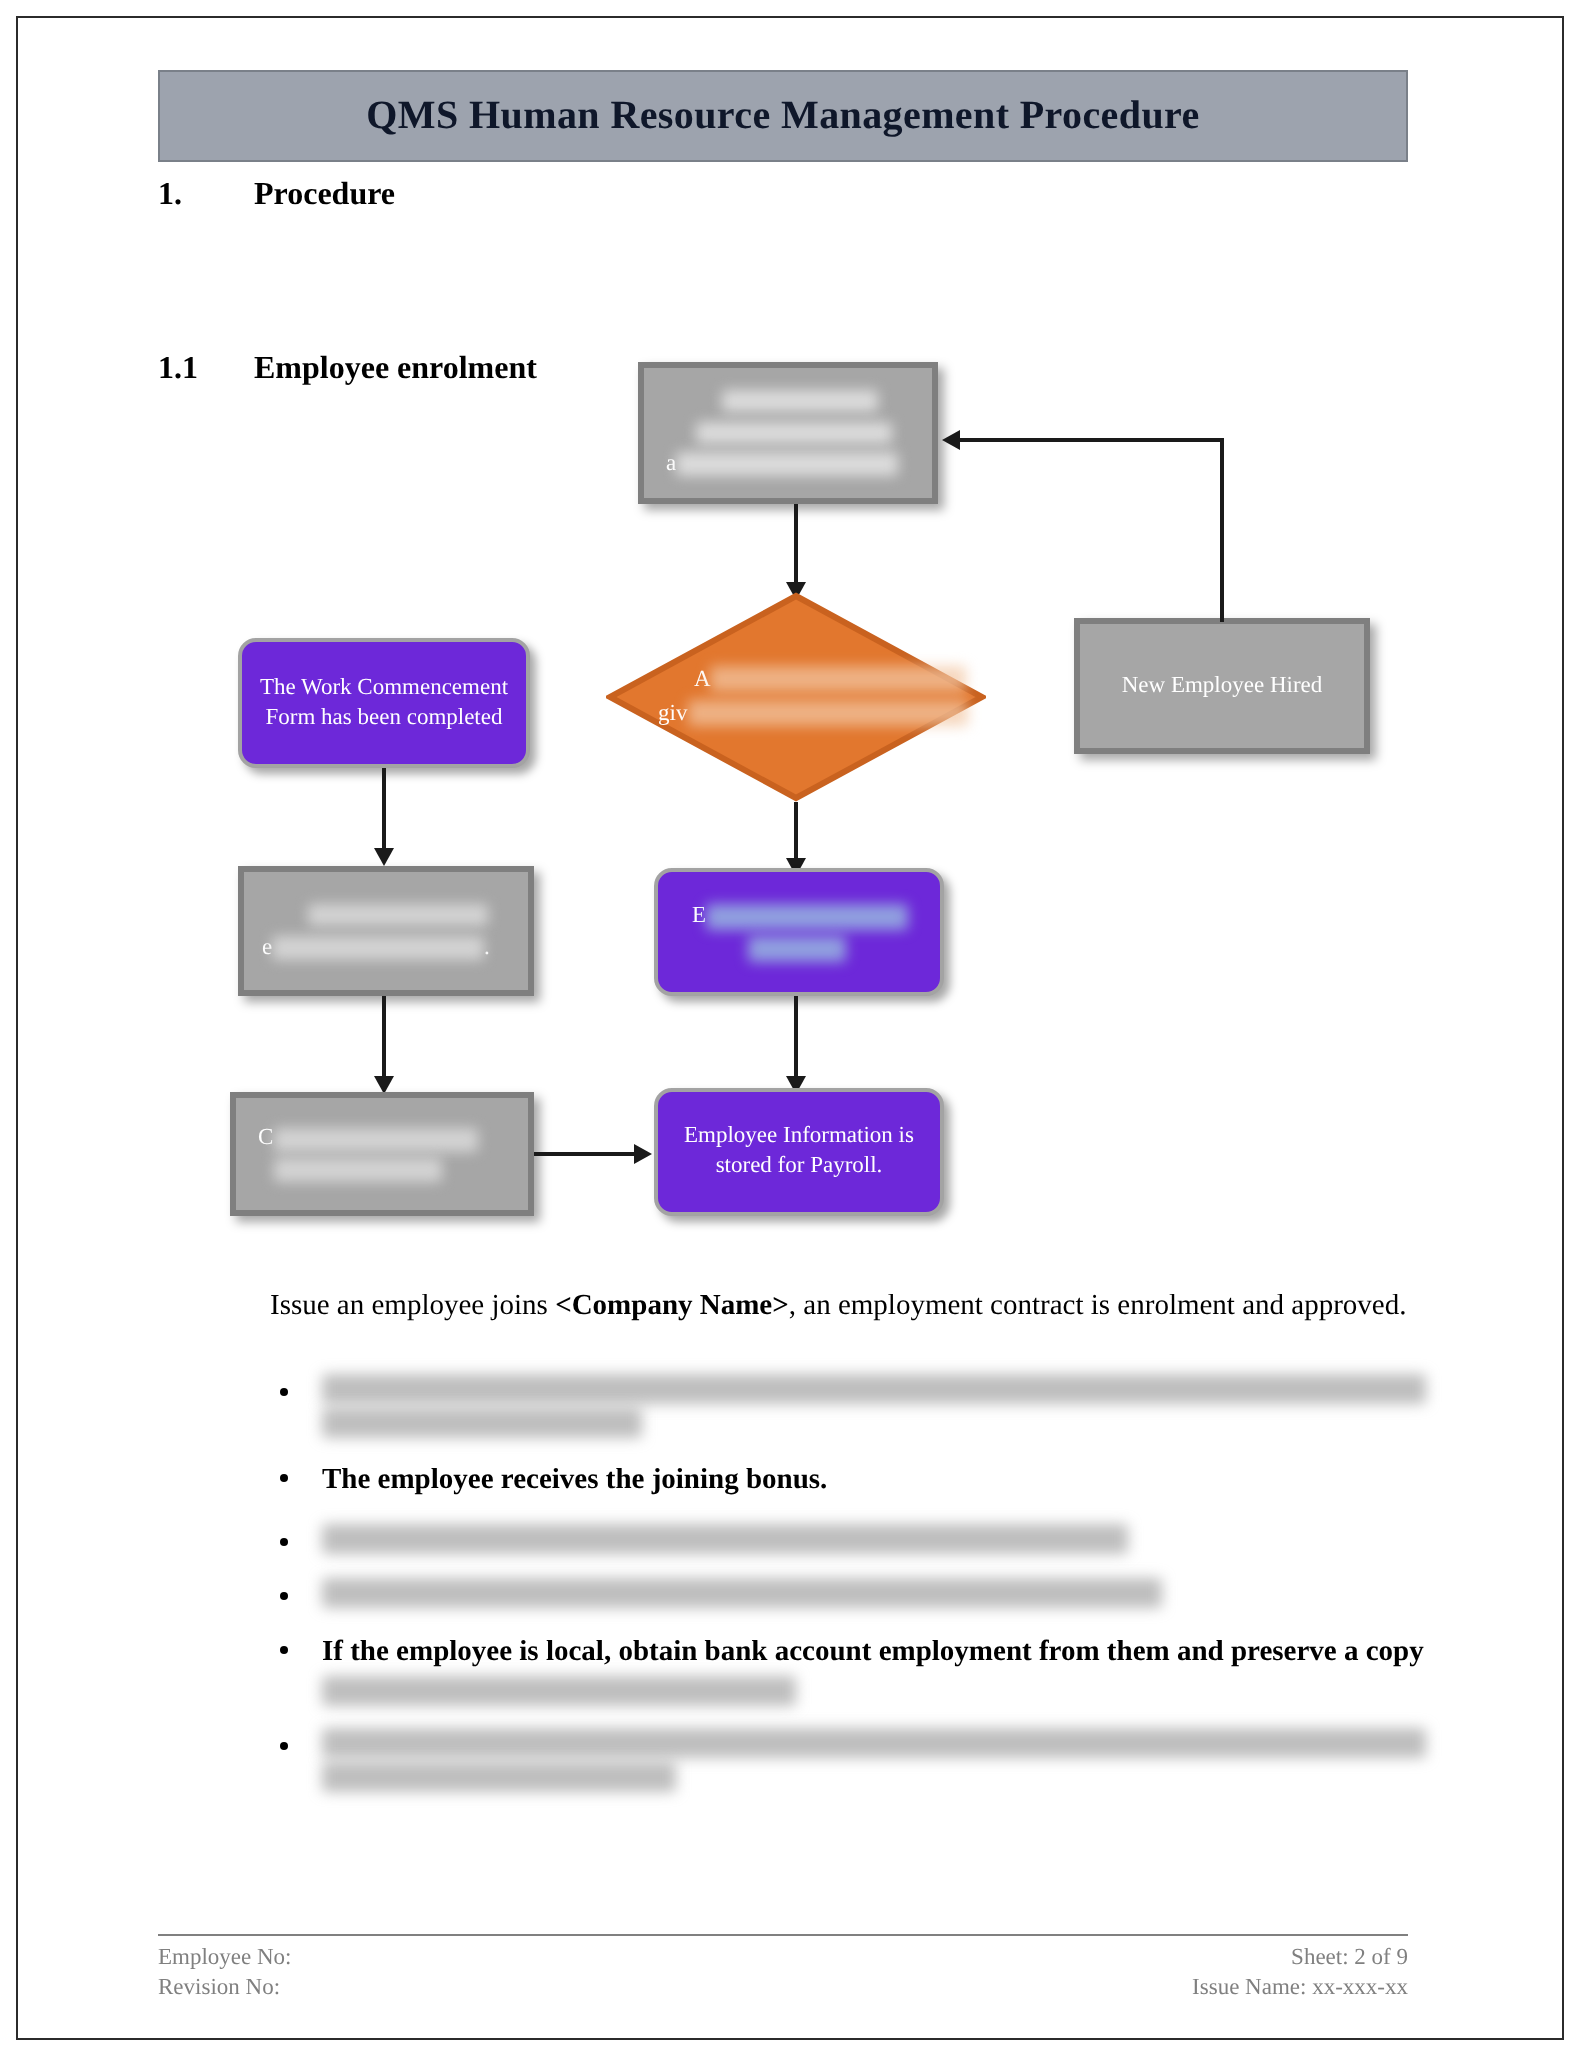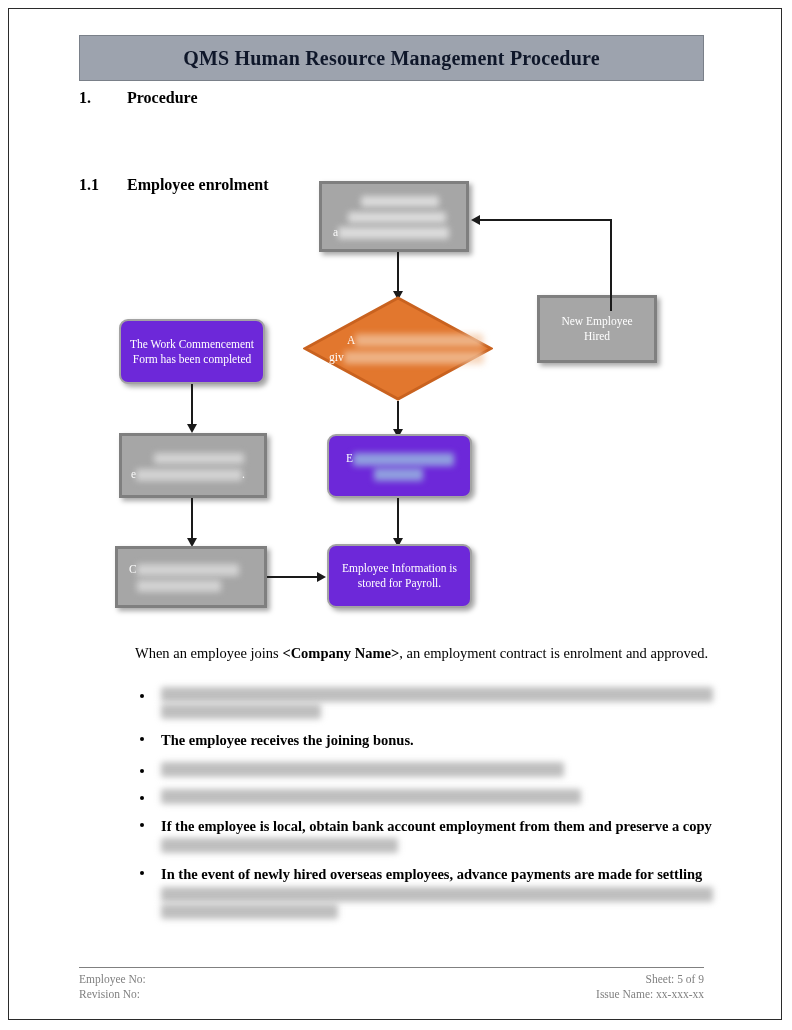--- a/index.html
+++ b/index.html
@@ -226,21 +226,21 @@
     <div class="node gray" style="left:310px; top:12px; width:150px; height:71px;">
       <div style="width:100%; text-align:left; padding-left:4px;">
         <span class="blur light" style="width:62%; height:11px; margin-left:22%;"></span>
         <span class="blur light" style="width:78%; height:11px; margin-left:12%; margin-top:2px;"></span>
         <span style="display:block; margin-top:2px; white-space:nowrap;">
           <span>a</span><span class="blur light" style="width:88%; height:12px;"></span>
         </span>
       </div>
     </div>
 
-    <div class="node gray" style="left:528px; top:126px; width:120px; height:68px;">
+    <div class="node gray" style="left:528px; top:140px; width:148px; height:68px;">
       <span>New Employee Hired</span>
     </div>
 
     <div class="conn v" style="left:601px; top:50px; height:92px;"></div>
     <div class="conn h" style="left:470px; top:50px; width:132px;"></div>
     <div class="arrow-l" style="left:462px; top:46px;"></div>
 
     <div class="conn v" style="left:388px; top:83px; height:41px;"></div>
     <div class="arrow-d" style="left:384px; top:122px;"></div>
 
@@ -306,21 +306,21 @@
     <div class="conn h" style="left:258px; top:407px; width:52px;"></div>
     <div class="arrow-r" style="left:308px; top:403px;"></div>
 
     <div class="node blue" style="left:318px; top:375px; width:145px; height:64px;">
       <span>Employee Information is stored for Payroll.</span>
     </div>
 
   </div>
 
   <div class="body-para">
-    <span>When an employee joins </span><b>&lt;Company Name&gt;</b><span>, an employment contract is enrolment and approved.</span>
+    <span>Issue an employee joins </span><b>&lt;Company Name&gt;</b><span>, an employment contract is enrolment and approved.</span>
   </div>
 
   <div class="bullets">
 
     <div class="bullet">
       <span class="dot"></span>
       <span class="line-blur" style="width:100%;"></span>
       <span class="line-blur" style="width:29%;"></span>
     </div>
 
@@ -340,31 +340,30 @@
     </div>
 
     <div class="bullet">
       <span class="dot"></span>
       <span>If the employee is local, obtain bank account employment from them and preserve a copy</span>
       <span class="line-blur" style="width:43%;"></span>
     </div>
 
     <div class="bullet">
       <span class="dot"></span>
-      <span>In the event of newly hired overseas employees, advance payments are made for settling</span>
       <span class="line-blur" style="width:100%;"></span>
       <span class="line-blur" style="width:32%;"></span>
     </div>
 
   </div>
 
   <div class="footer">
     <div class="left">
       <div>Employee No:</div>
       <div>Revision No:</div>
     </div>
     <div class="right">
-      <div>Sheet: 5 of 9</div>
+      <div>Sheet: 2 of 9</div>
       <div>Issue Name: xx-xxx-xx</div>
     </div>
   </div>
 
 </div>
 
 </body></html>

